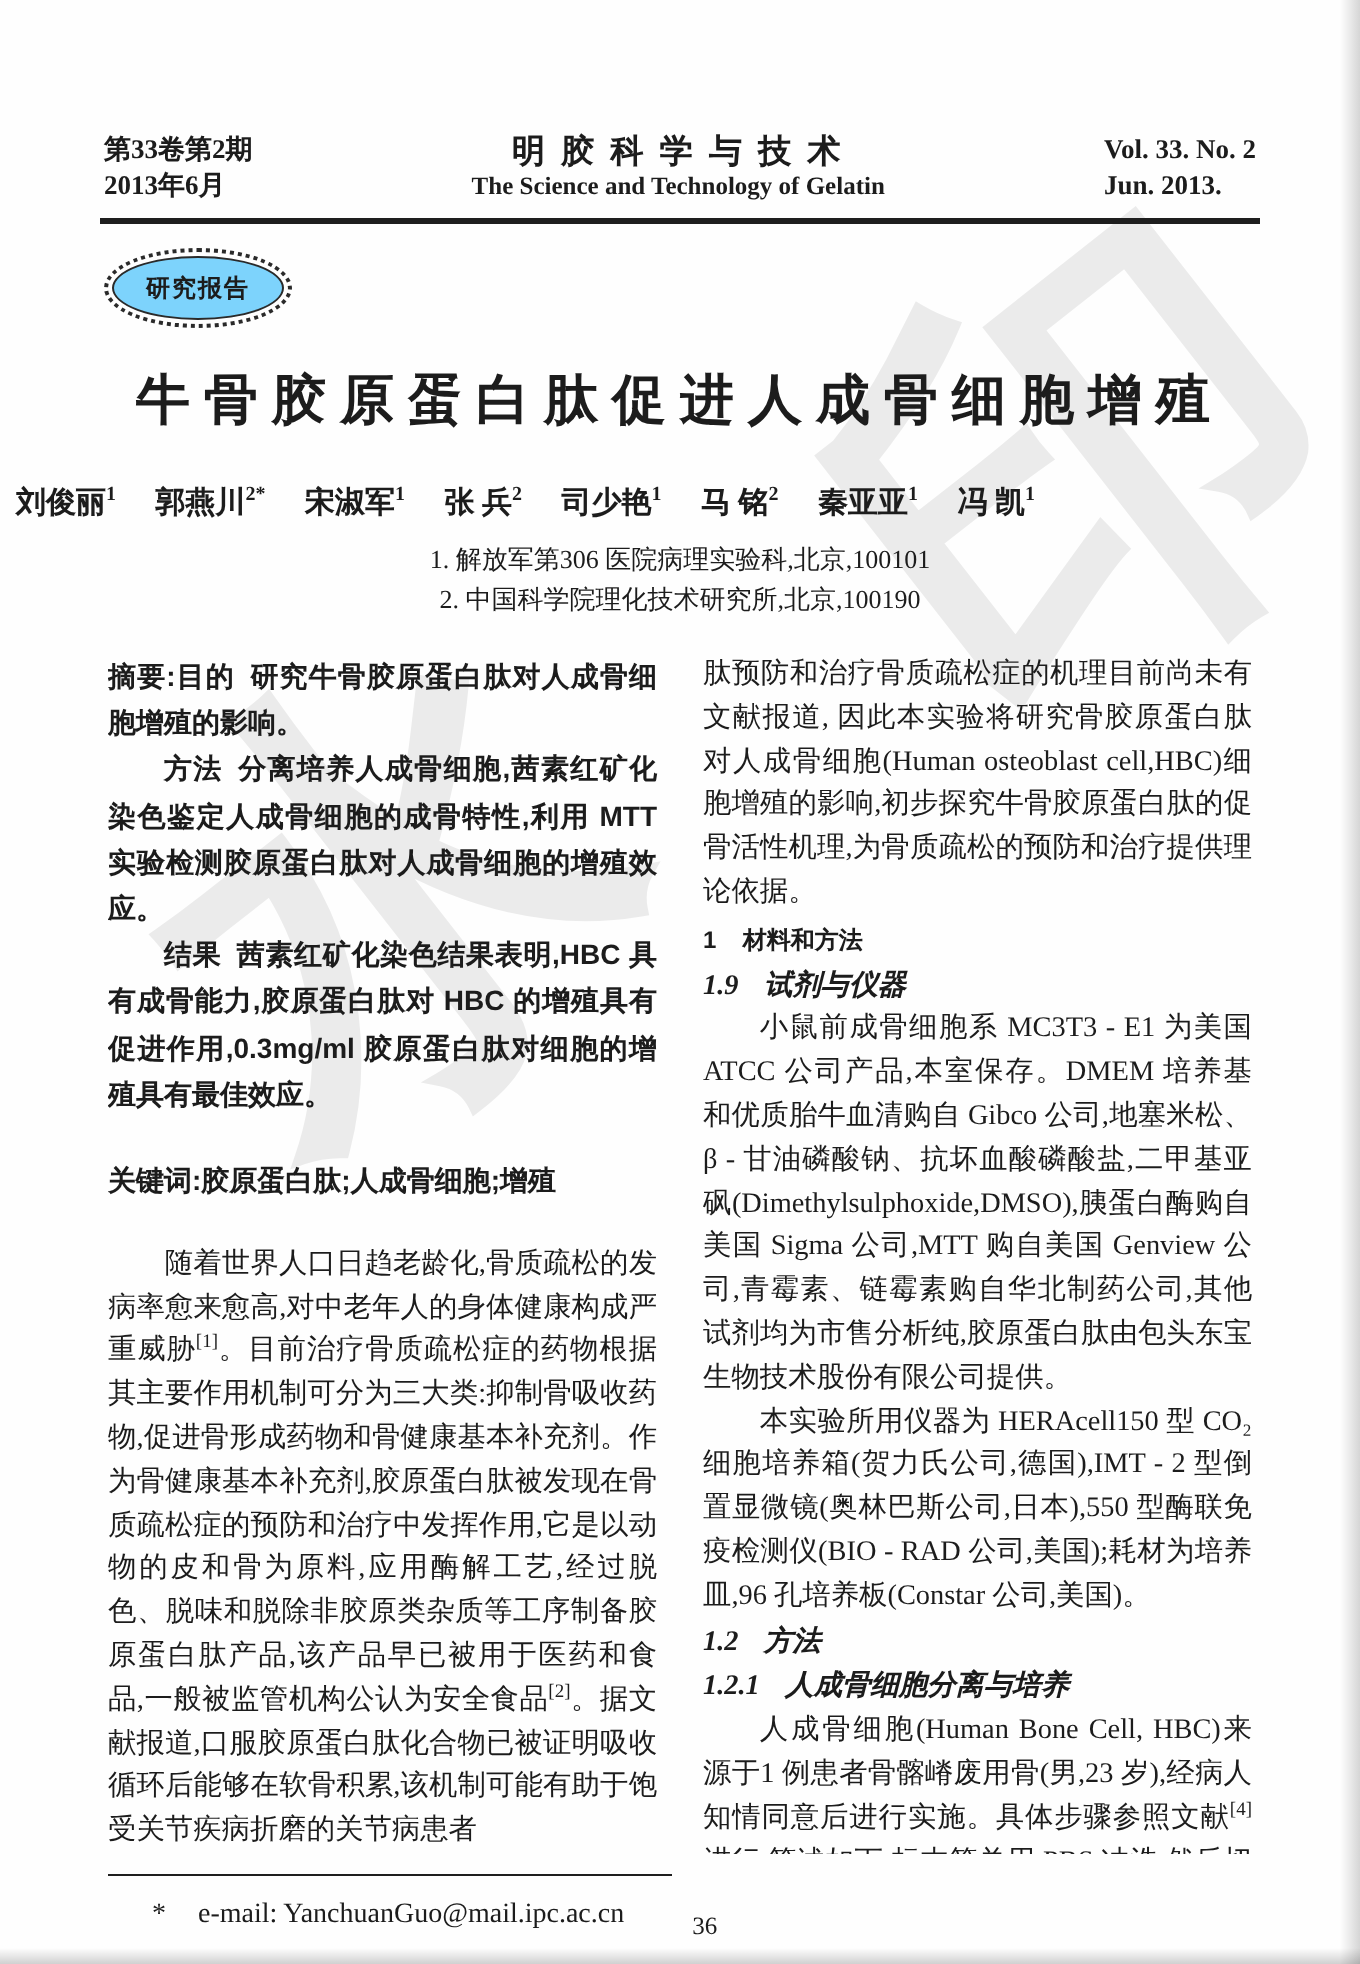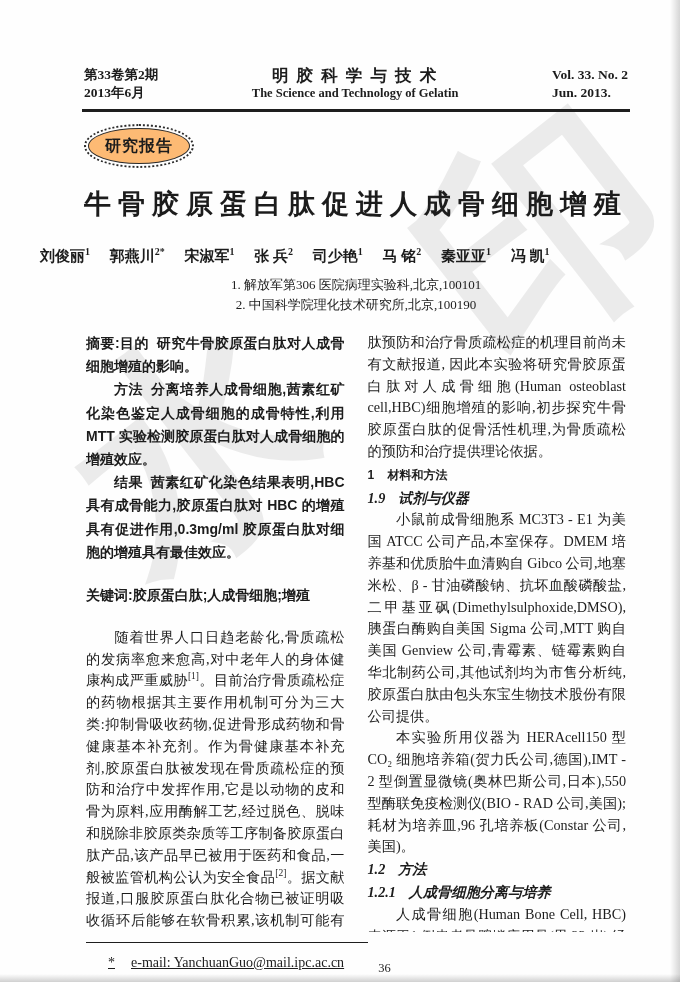--- a/index.html
+++ b/index.html
@@ -15,37 +15,37 @@
   }
   .page::before{ 
     content:''; position:absolute; left:0; bottom:0; width:100%; height:8px;
     background:linear-gradient(to bottom, rgba(0,0,0,0), rgba(0,0,0,0.18)); pointer-events:none; z-index:3;
   }
   .wm-layer{ position:absolute; inset:0; z-index:0; pointer-events:none; }
   .wm{ position:absolute; font-weight:bold; color:#000; opacity:0.07;
        font-family:"Liberation Serif",serif; transform:rotate(-38deg); }
   .wm1{ left:78px;  top:290px; font-size:235px; }
   .wm2{ left:428px; top:78px;  font-size:235px; }
-  .content{ position:relative; z-index:1;margin-left:32px; }
+  .content{ position:relative; z-index:1; }
 
   
   .jhead{ display:flex; justify-content:space-between; align-items:flex-end;
           margin:0 52px; padding-top:66px; }
   .jhead .side{ font-size:13.5px; font-weight:bold; line-height:18px; }
   .jhead .side.right{ text-align:left; }
   .jhead .mid{ text-align:center; }
   .jhead .jt-cn{ font-size:16.5px; font-weight:bold; letter-spacing:2px; line-height:19px;}
   .jhead .jt-en{ font-size:12.5px; font-weight:bold; line-height:17px; }
   .jrule{ margin:7px 50px 0; border-top:3px solid #1e1e1e; }
 
   
   .badge{ display:inline-block; margin:16px 0 0 56px; padding:7px 16px 6px;
-          font-size:16px; font-weight:bold; letter-spacing:1px;
+          font-size:12px; font-weight:bold; letter-spacing:1px;
           border:1.5px solid #2a2a2a; border-radius:50%;
-          outline:2px dotted #2a2a2a; outline-offset:2.5px; background:#fdba74; }
+          outline:2px dotted #2a2a2a; outline-offset:2.5px; background:#7dd3fc; }
 
   
   .a-title{ text-align:center; margin-top:22px; font-size:27px; font-weight:bold;
             letter-spacing:7px; font-family:"Liberation Serif",serif; }
   .authors{ text-align:left; margin-top:24px; font-size:15px; font-weight:bold; }
   .authors .au{ margin:0 8px; white-space:nowrap; }
   .authors sup{ font-size:10px; font-weight:bold; }
   .affils{ text-align:center; margin-top:9px; font-size:13px; line-height:20px; }
 
   
@@ -66,21 +66,21 @@
   .h-sec{ font-family:"Liberation Sans","DejaVu Sans",sans-serif; font-weight:bold;
           font-size:12px; margin-top:2px; text-indent:0; }
   .h-sec .num{ margin-right:1.1em; }
   .h-sub{ font-style:italic; font-weight:bold; font-size:14.2px; margin-top:1px; text-indent:0;
           font-family:"Liberation Serif",serif; }
   .h-sub .num{ margin-right:0.9em; }
 
   
   .fn-rule{ margin:10px 0 0 54px; width:282px; border-top:1.6px solid #1e1e1e; }
   .footer-row{ display:flex; align-items:flex-end; margin:12px 54px 0; }
-  .footnote{ font-size:14px; padding-left:22px;text-decoration:underline; }
+  .footnote{ font-size:14px; padding-left:22px; }
   .fn-marker{ margin-right:16px; }
   .pageno{ font-size:12.5px; margin-left:34px; transform:translateY(5px); }
 </style>
 </head>
 <body>
 
 <div class="page">
 
   <div class="wm-layer">
     <span class="wm wm1">水</span>

